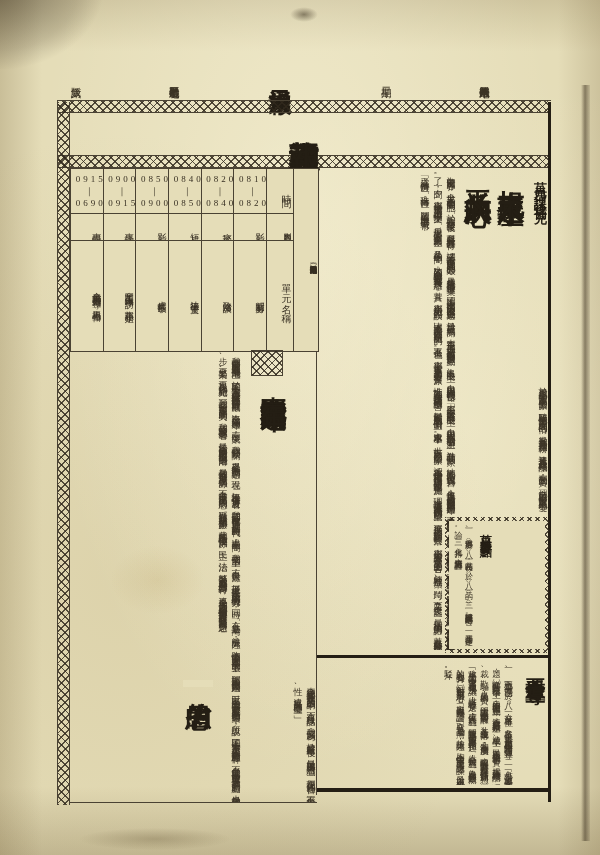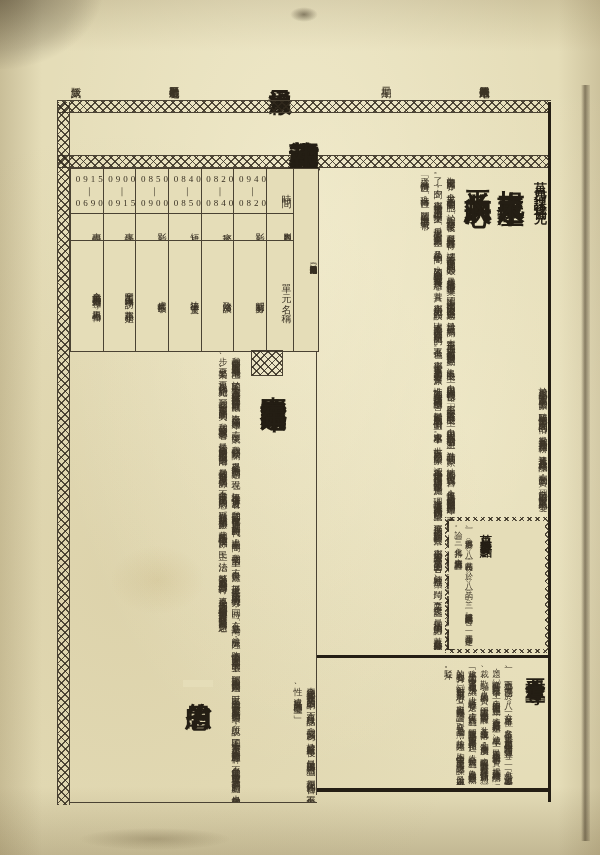--- a/index.html
+++ b/index.html
@@ -144,21 +144,21 @@
     </div>
     <div class="cell head-cat">
       <div class="vcell">內容類別</div>
     </div>
     <div class="cell head-unit">
       <div class="vcell">單元名稱</div>
     </div>
 
     <div class="cell" style="grid-column:3;grid-row:1">
       <div class="timecell">
-          <span>0940</span>
+          <span>0810</span>
           <span>｜</span>
           <span>0820</span>
         </div>
     </div>
     <div class="cell catcell" style="grid-column:3;grid-row:2">
         <div class="vcell">影片</div>
       </div>
     <div class="cell unitcell" style="grid-column:3;grid-row:3">
         <div class="vcell">新聞剪影</div>
       </div>

